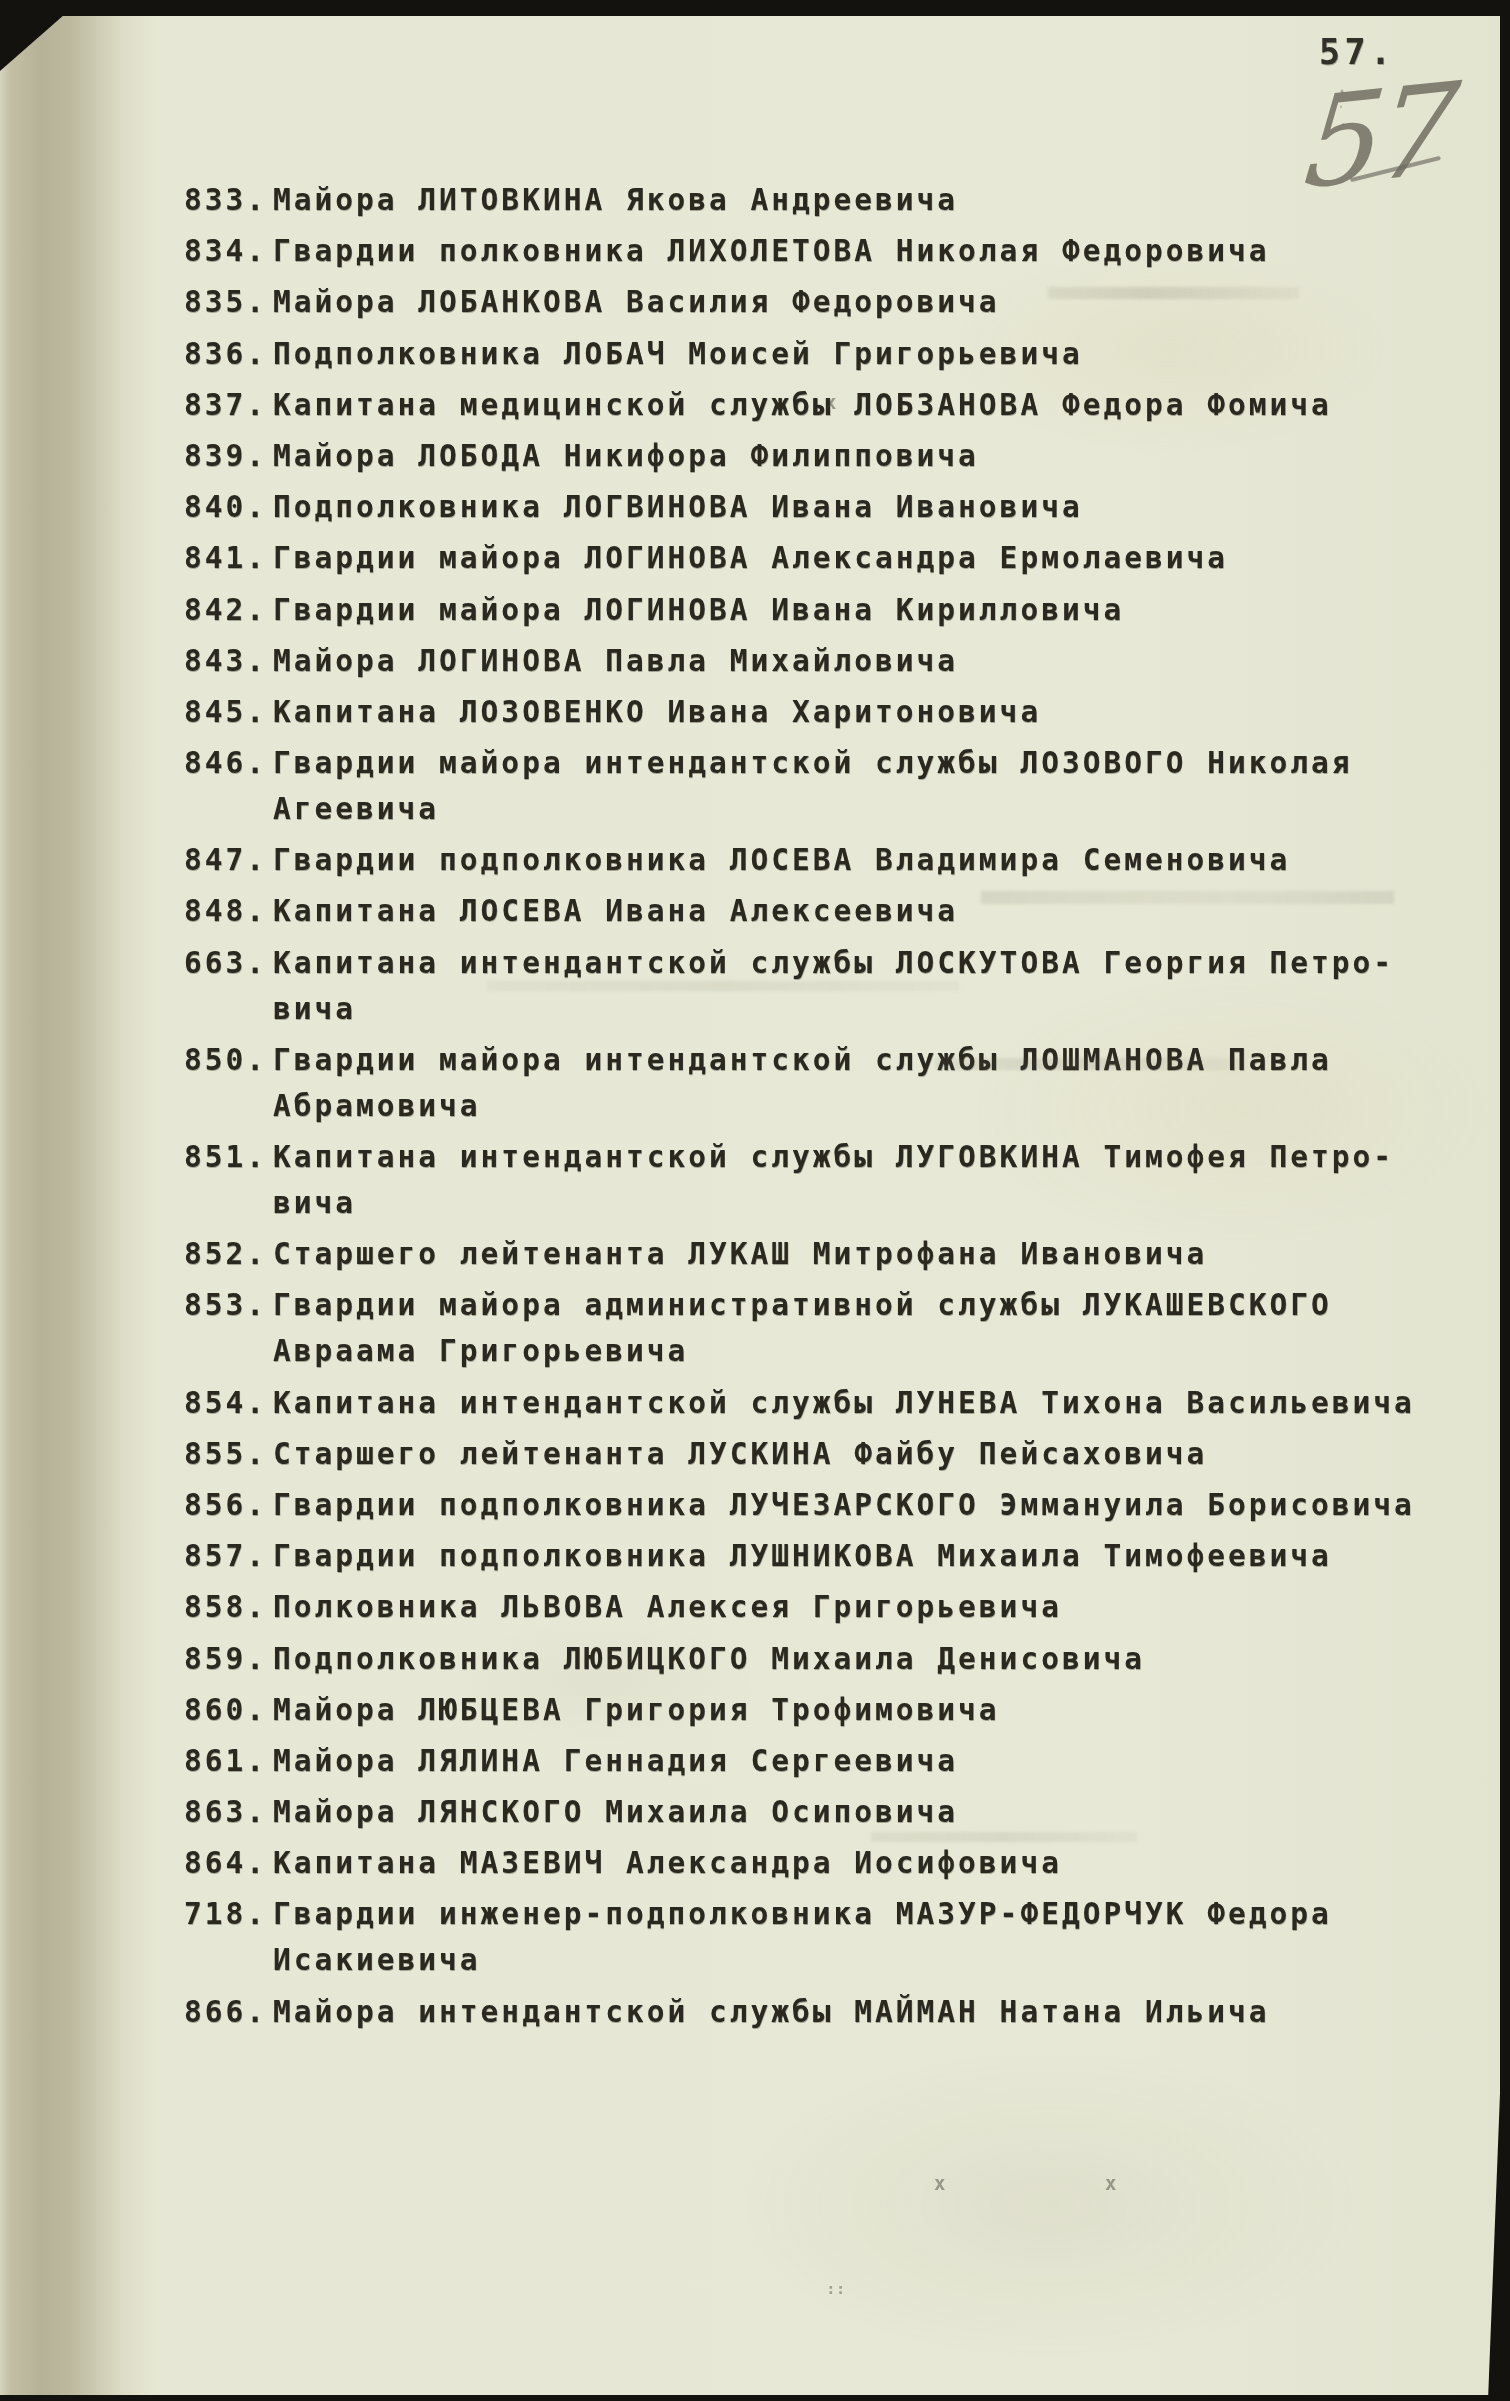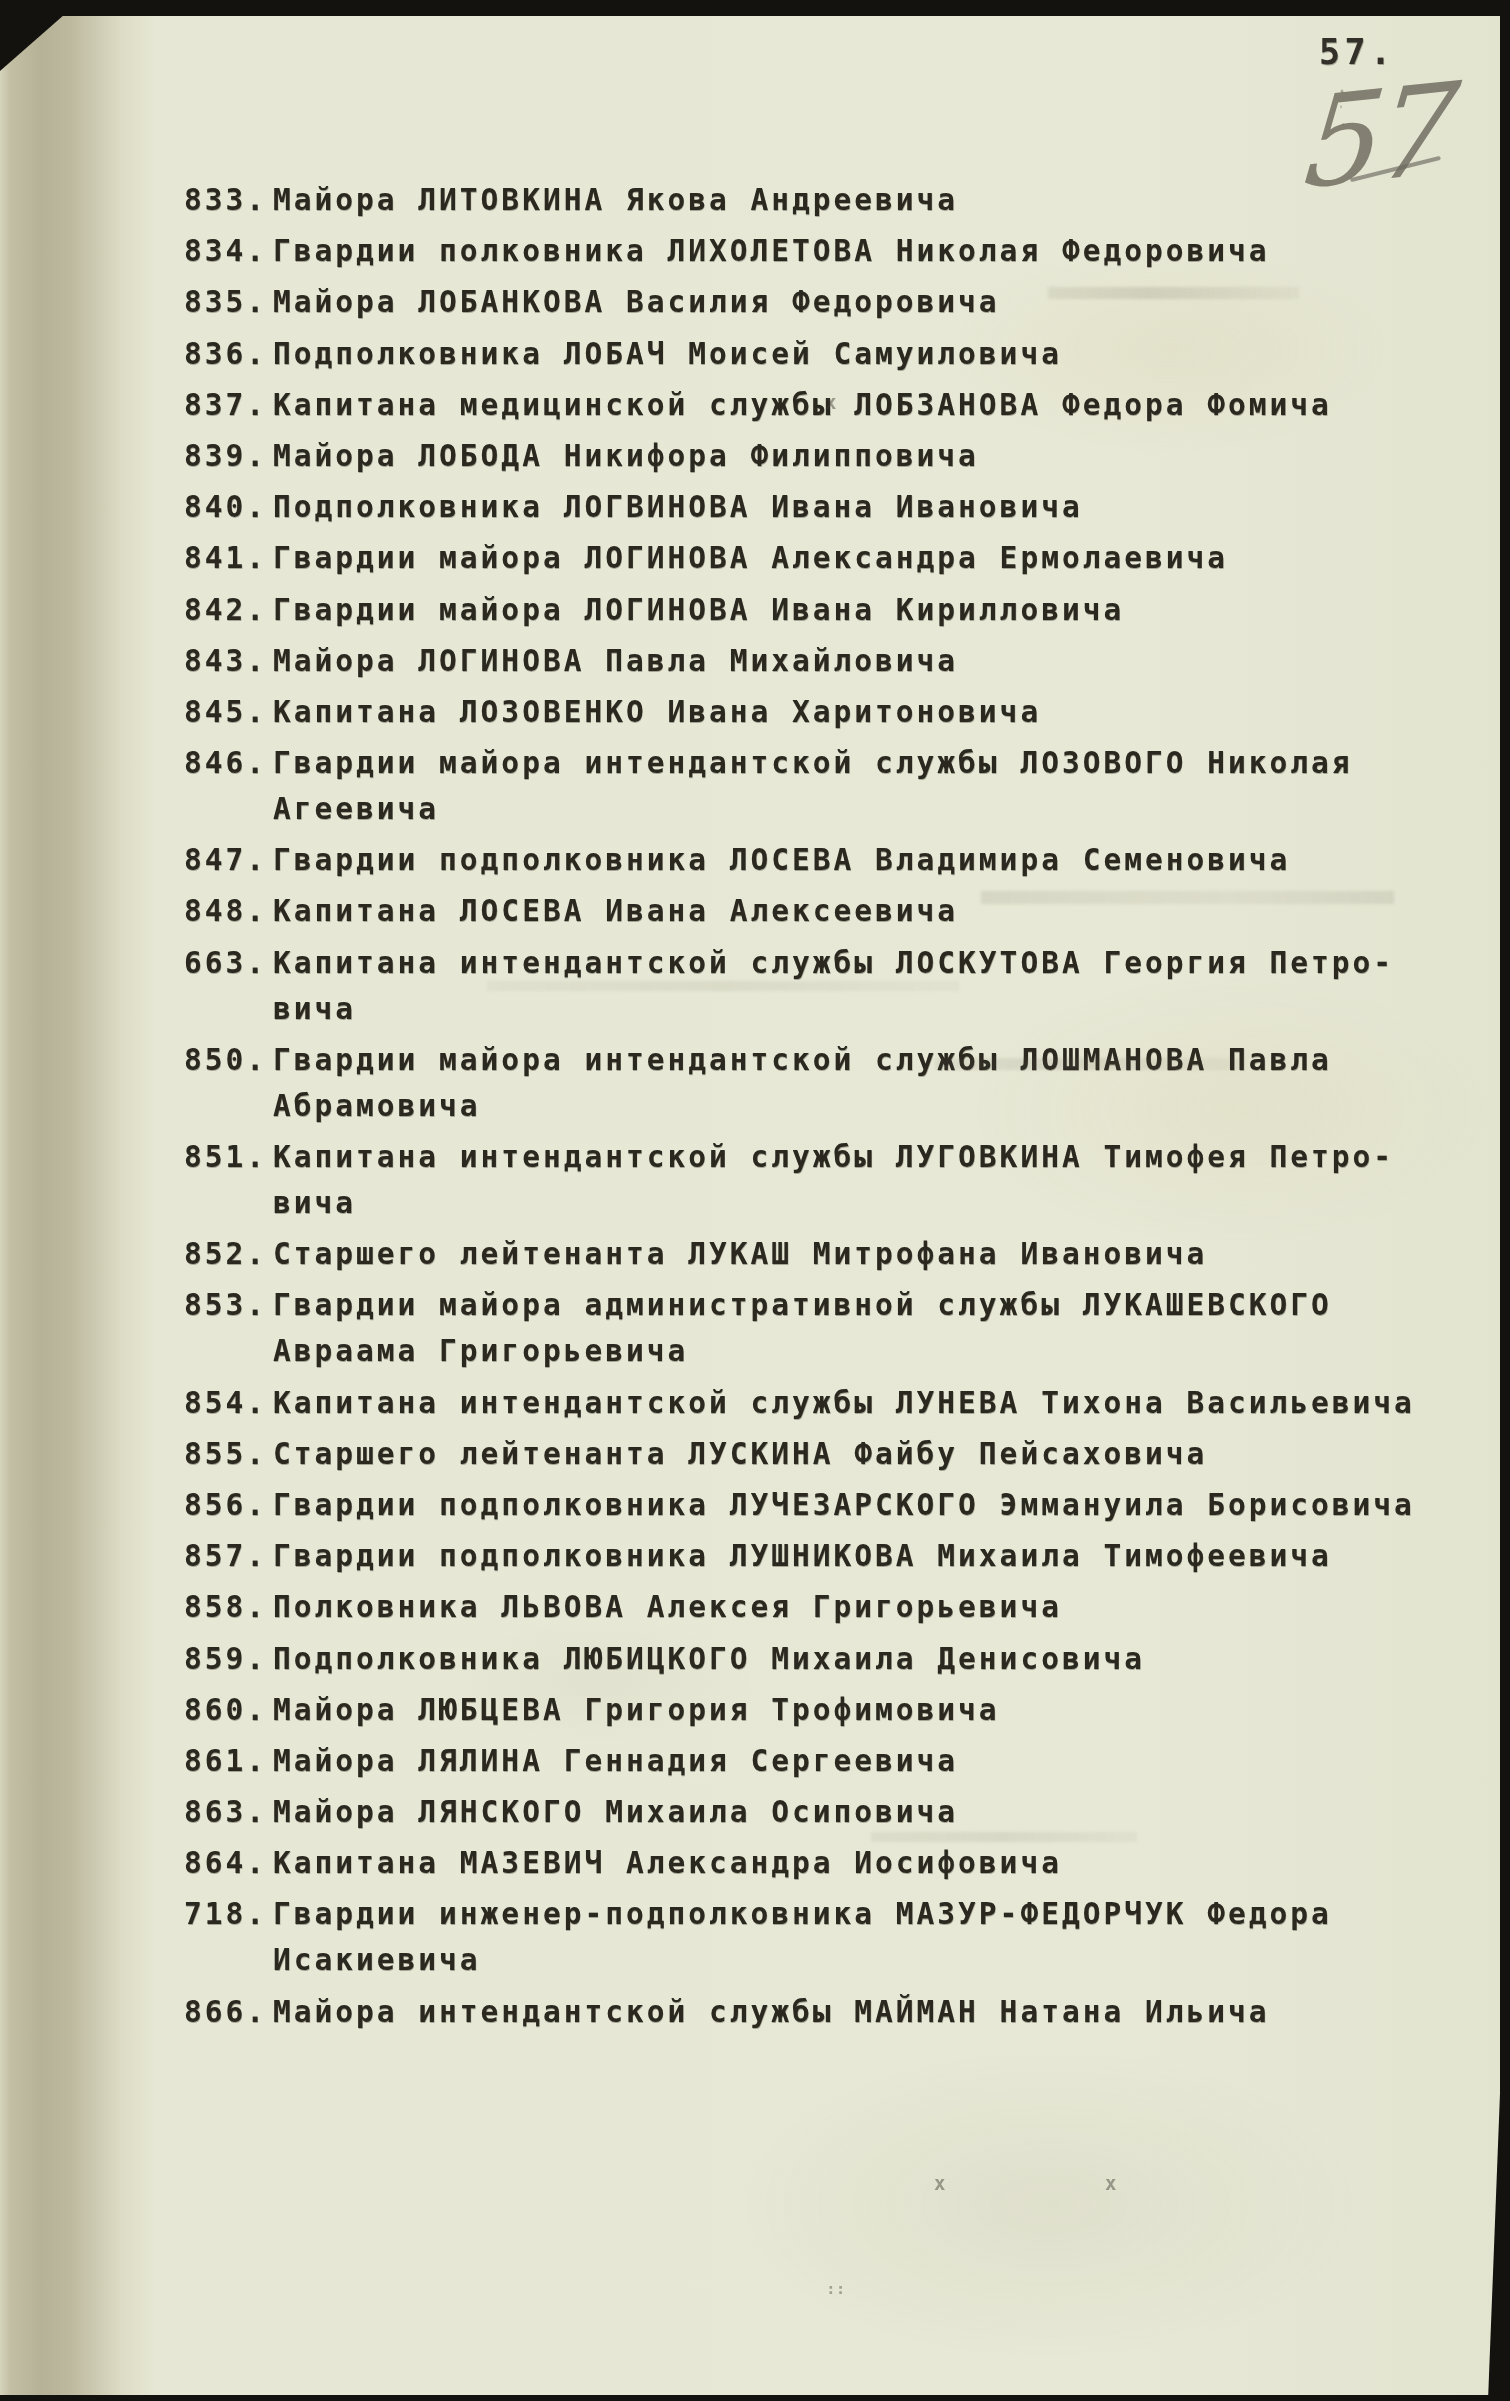--- a/index.html
+++ b/index.html
@@ -128,21 +128,21 @@
     <span class="txt">Гвардии полковника ЛИХОЛЕТОВА Николая Федоровича</span>
   </div>
 
   <div class="row">
     <span class="num">835.</span>
     <span class="txt">Майора ЛОБАНКОВА Василия Федоровича</span>
   </div>
 
   <div class="row">
     <span class="num">836.</span>
-    <span class="txt">Подполковника ЛОБАЧ Моисей Самуиловича</span>
+    <span class="txt">Подполковника ЛОБАЧ Моисей Григорьевича</span>
   </div>
 
   <div class="row">
     <span class="num">837.</span>
     <span class="txt">Капитана медицинской службы ЛОБЗАНОВА Федора Фомича</span>
   </div>
 
 
   <div class="row">
     <span class="num">839.</span>

